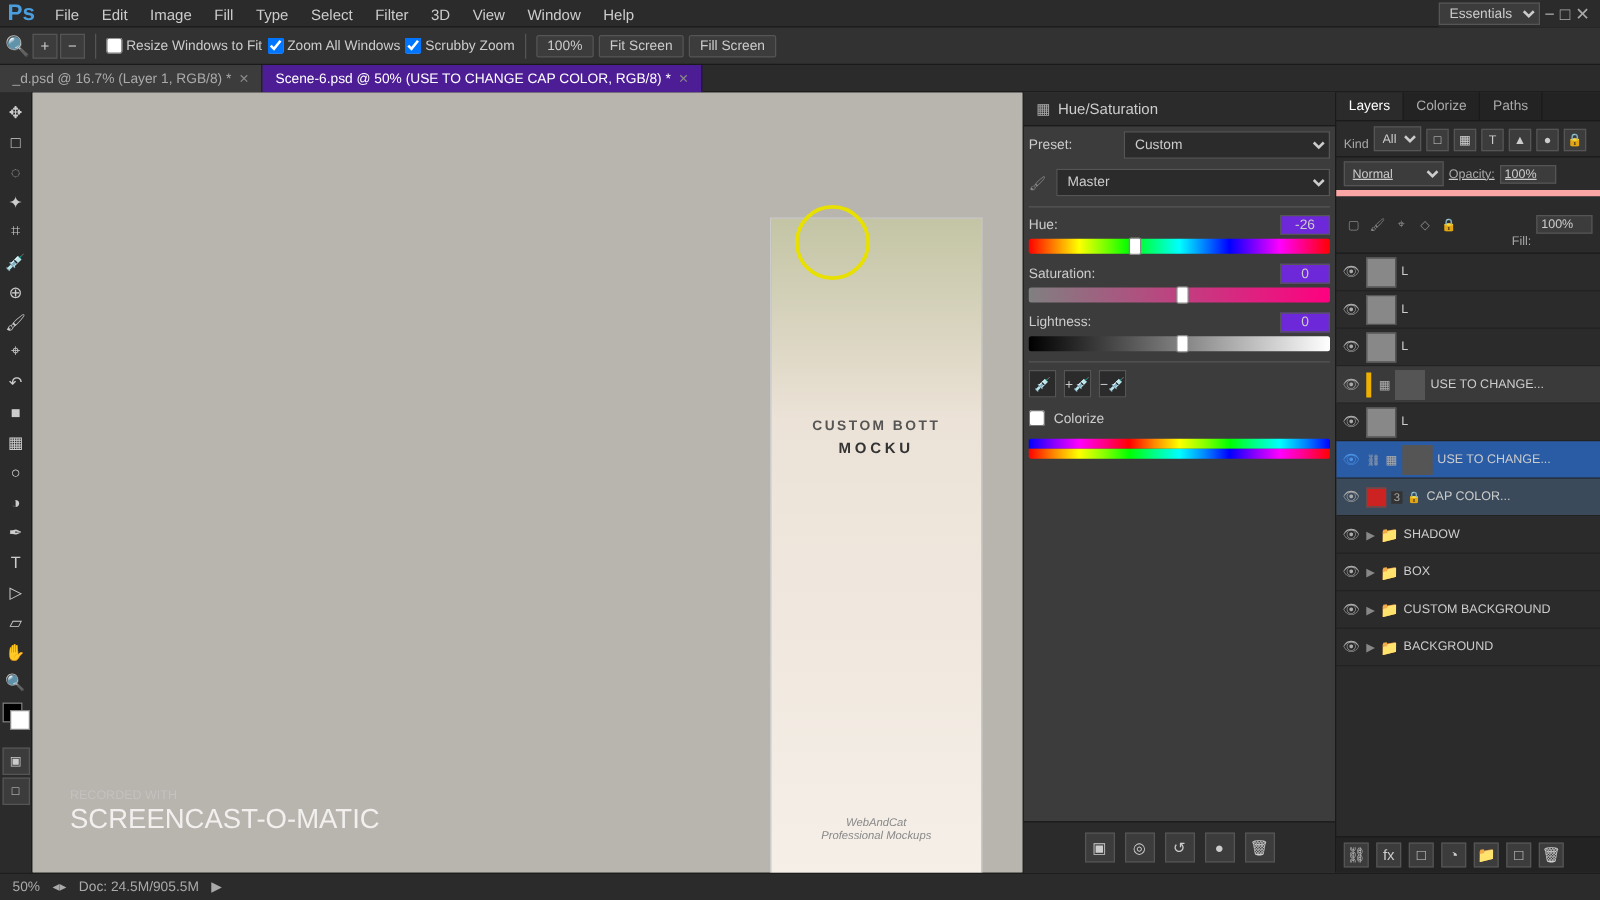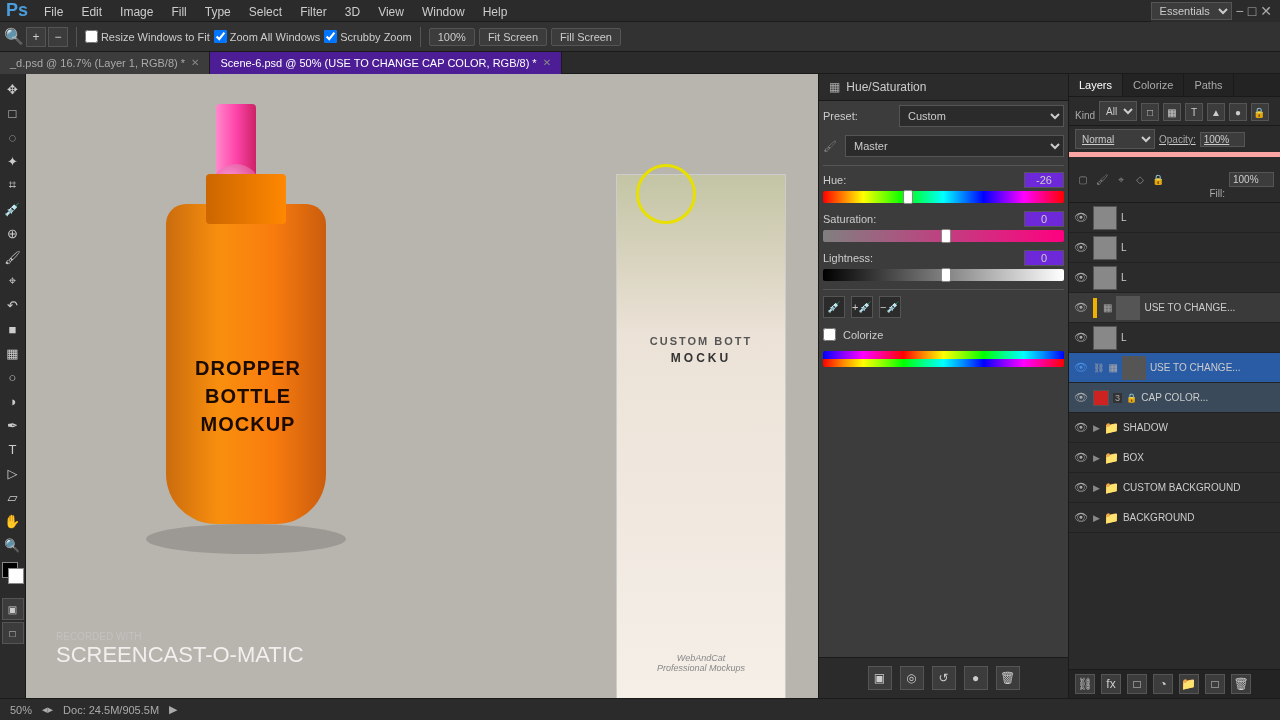--- a/index.html
+++ b/index.html
@@ -648,38 +648,20 @@
     <div>
       <div style="width:22px;height:22px;background:#3c3c3c;border:1px solid #555;display:flex;align-items:center;justify-content:center;font-size:10px;color:#ccc;">□</div>
     </div>
   </div>
 
   <div id="canvas-area">
     <div id="canvas-bg">
 
       <div style="position:absolute;left:0;top:0;width:100%;height:100%;background:#b8b4ae;"></div>
 
-      <div id="bottle-area" style="left:70px;top:30px;">
-
-        <div style="position:absolute;left:50px;top:420px;width:200px;height:30px;background:rgba(0,0,0,0.15);border-radius:50%;"></div>
-
-        <div style="position:absolute;left:120px;top:0px;width:40px;height:80px;background:linear-gradient(to right, #ff88cc,#ff44aa,#cc2266);border-radius:4px 4px 0 0;"></div>
-
-        <div style="position:absolute;left:115px;top:60px;width:50px;height:50px;background:radial-gradient(circle at 35% 35%, #ff99dd, #cc2266);border-radius:50%;"></div>
-
-        <div style="position:absolute;left:70px;top:100px;width:160px;height:320px;background:linear-gradient(to right, #cc6600, #ff8c00, #ff7700, #cc5500);border-radius:20px 20px 50px 50px;opacity:0.92;"></div>
-
-        <div style="position:absolute;left:110px;top:70px;width:80px;height:50px;background:linear-gradient(to right,#cc6600,#ff8800);border-radius:4px;"></div>
-
-        <div style="position:absolute;left:76px;top:250px;width:152px;text-align:center;color:#1a0a00;font-weight:900;font-size:20px;letter-spacing:1px;line-height:1.4;">
-          <div>DROPPER</div>
-          <div>BOTTLE</div>
-          <div>MOCKUP</div>
-        </div>
-      </div>
 
       <div id="brochure-area">
         <div class="brochure-flowers" style="background:linear-gradient(to bottom, rgba(140,160,100,0.4),transparent);"></div>
         <div class="brochure-text">
           <div style="font-size:11px;font-weight:bold;color:#555;letter-spacing:2px;">CUSTOM BOTT</div>
           <div style="font-size:12px;font-weight:bold;color:#333;letter-spacing:3px;margin-top:4px;">MOCKU</div>
         </div>
         <div class="brochure-footer">
           <div>WebAndCat</div>
           <div>Professional Mockups</div>

